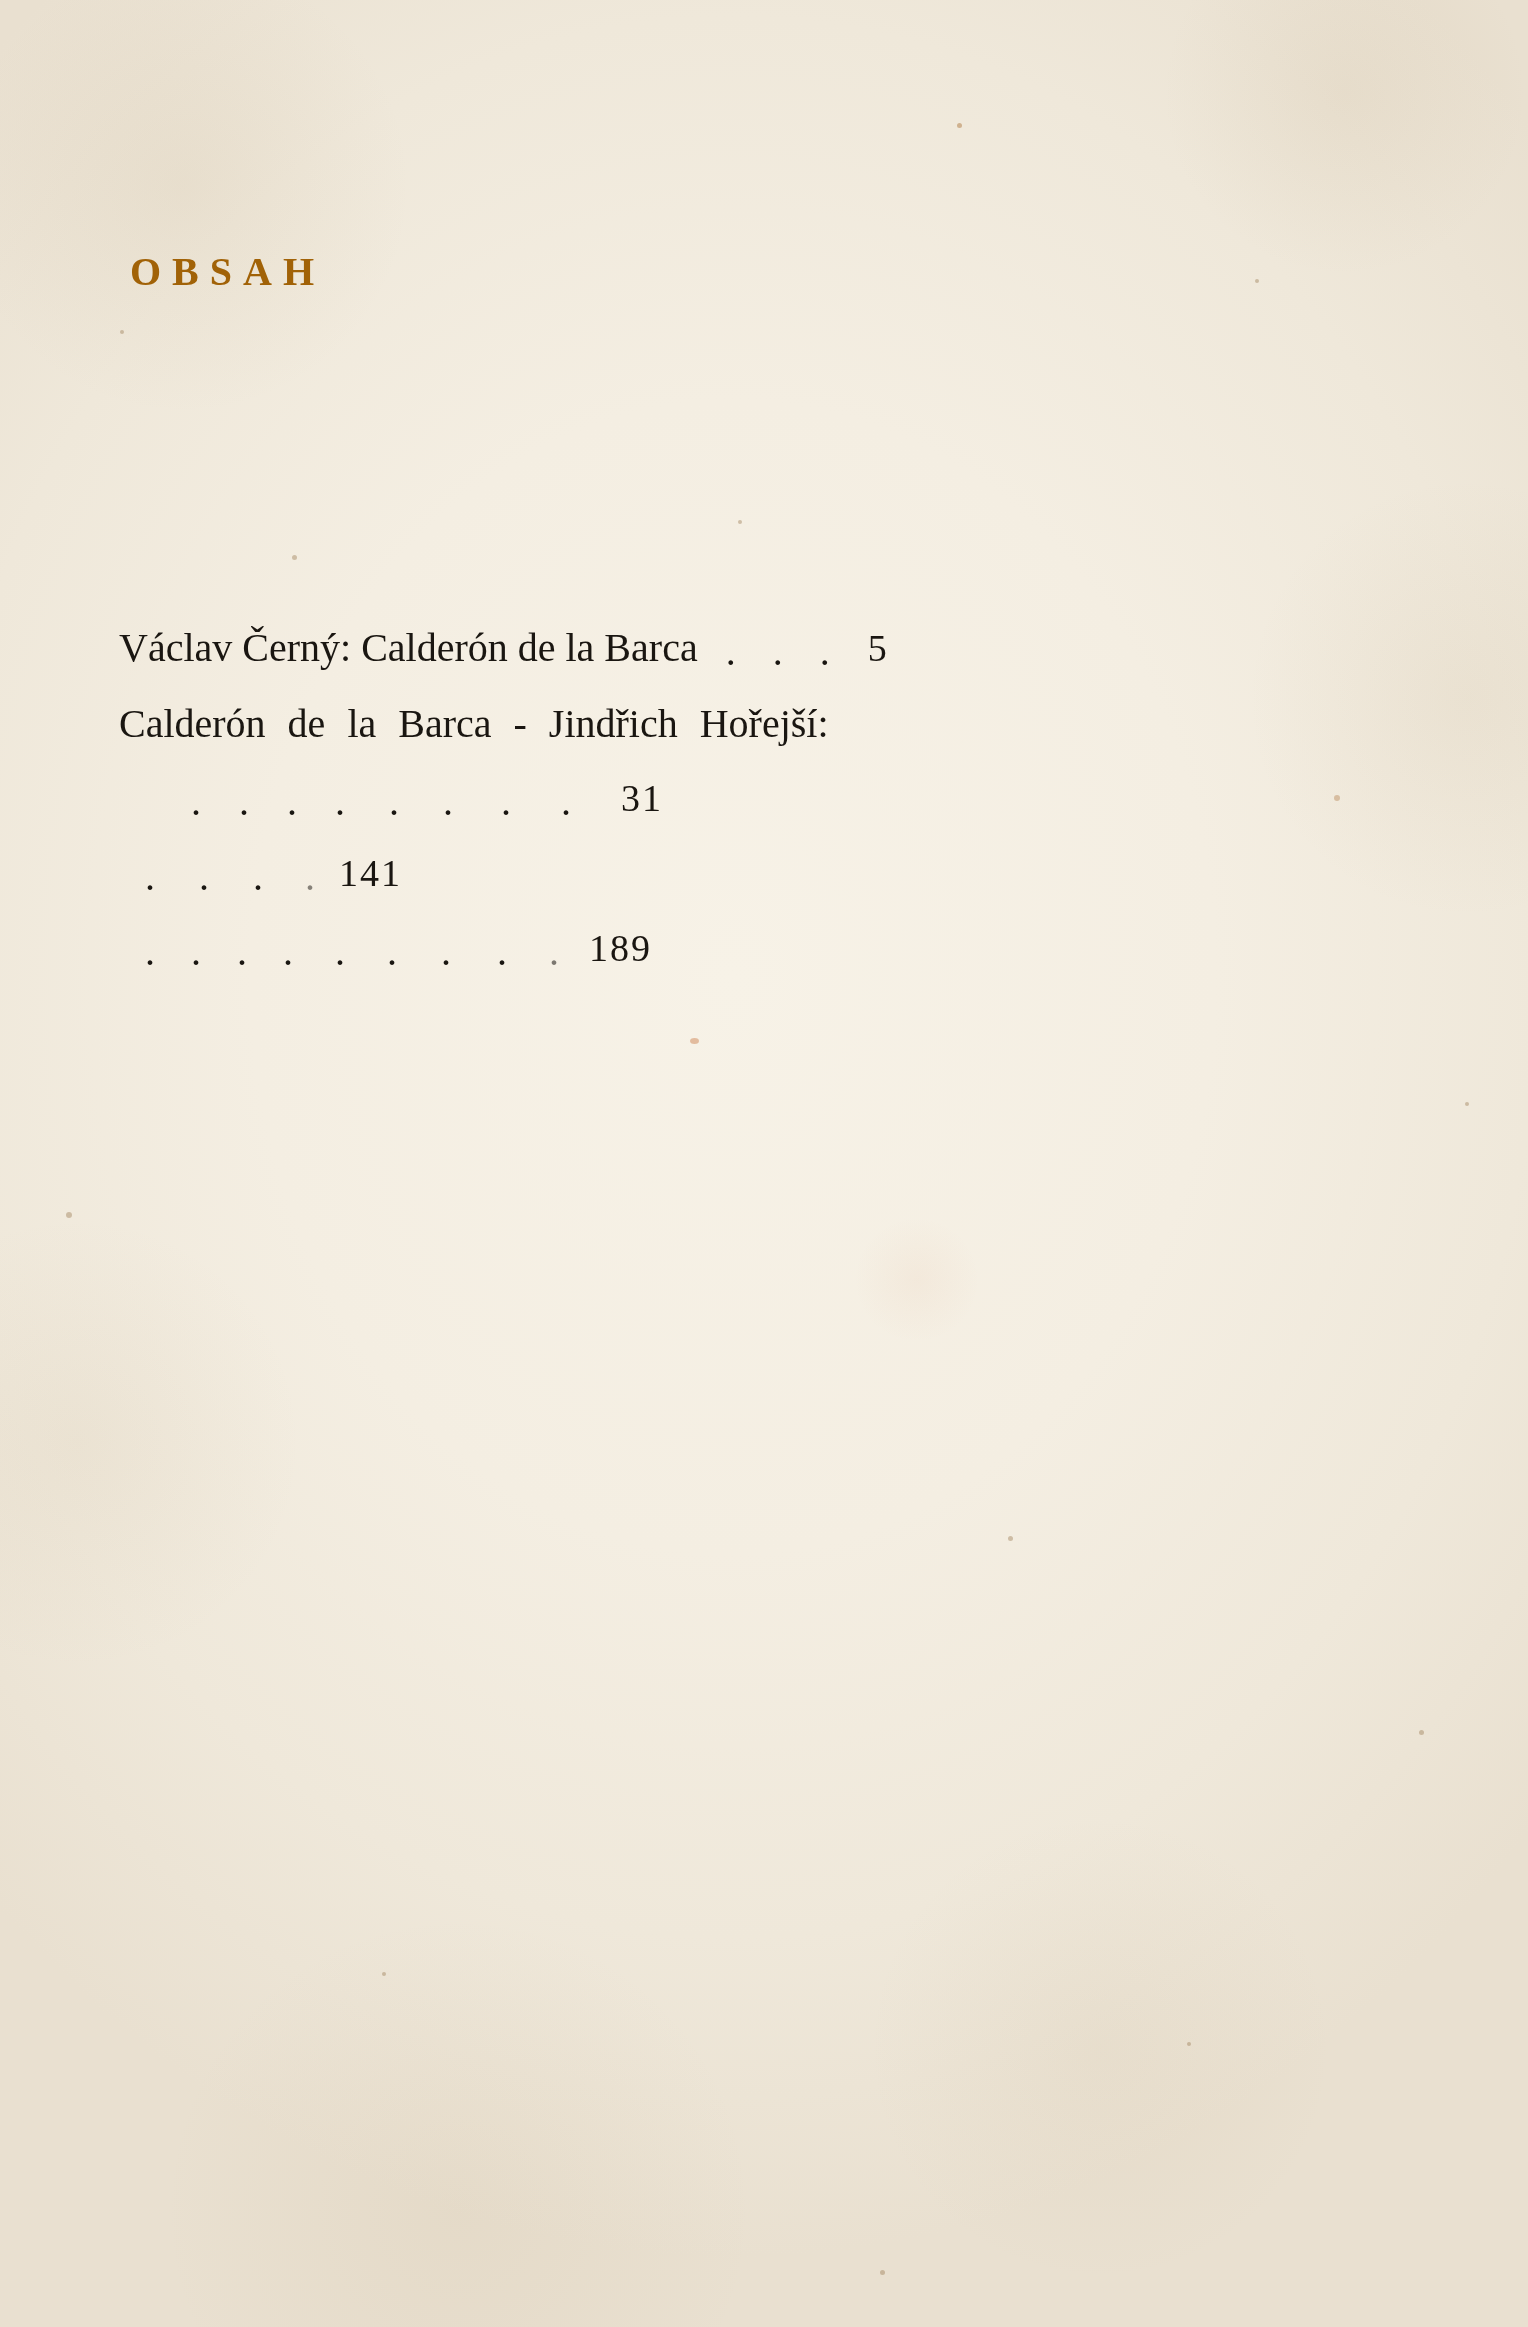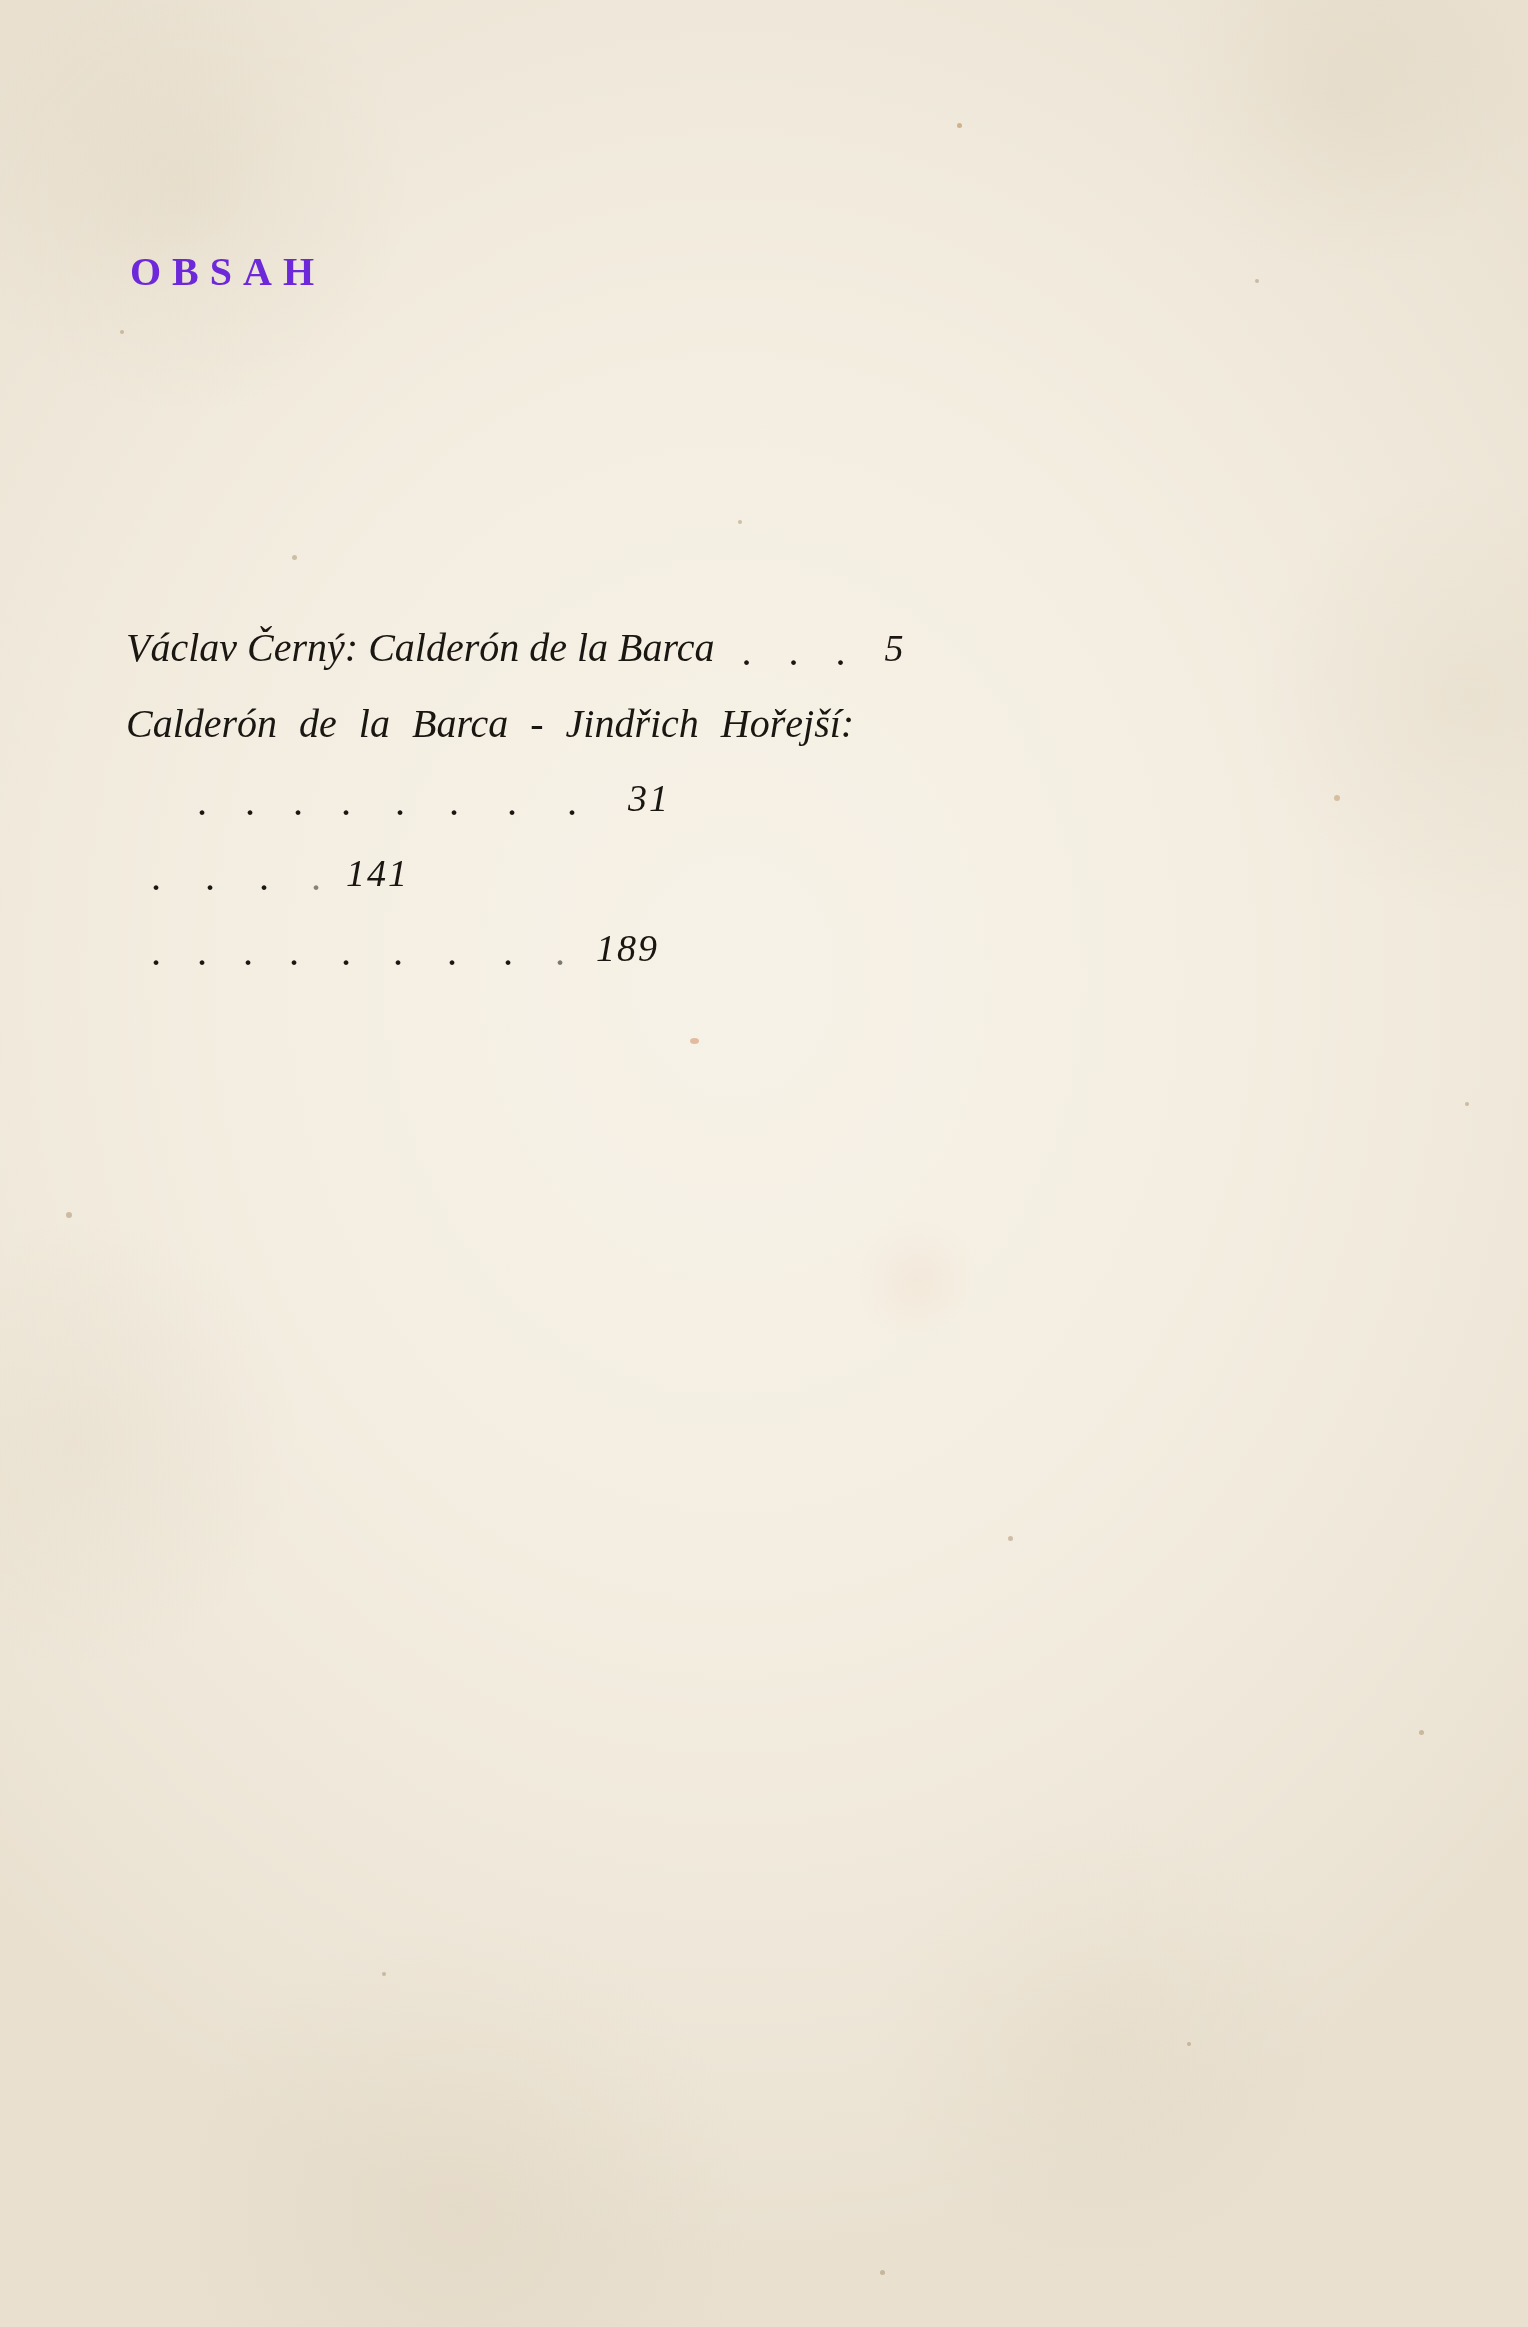--- a/index.html
+++ b/index.html
@@ -51,29 +51,28 @@
   }
 
   .title {
     position: absolute;
     left: 130px;
     top: 248px;
     font-family: "Liberation Serif", serif;
     font-weight: bold;
     font-size: 40px;
     letter-spacing: 11px;
-    color: #6d28d9;
+    color: #a16207;
   }
 
   .toc {
     position: absolute;
-    left: 126px;
+    left: 119px;
     top: 610px;
     width: 1060px;
-    font-style: italic;
   }
 
   .entry {
     font-size: 40px;
     line-height: 75px;
     color: #1a1611;
     white-space: nowrap;
     position: relative;
   }
 

